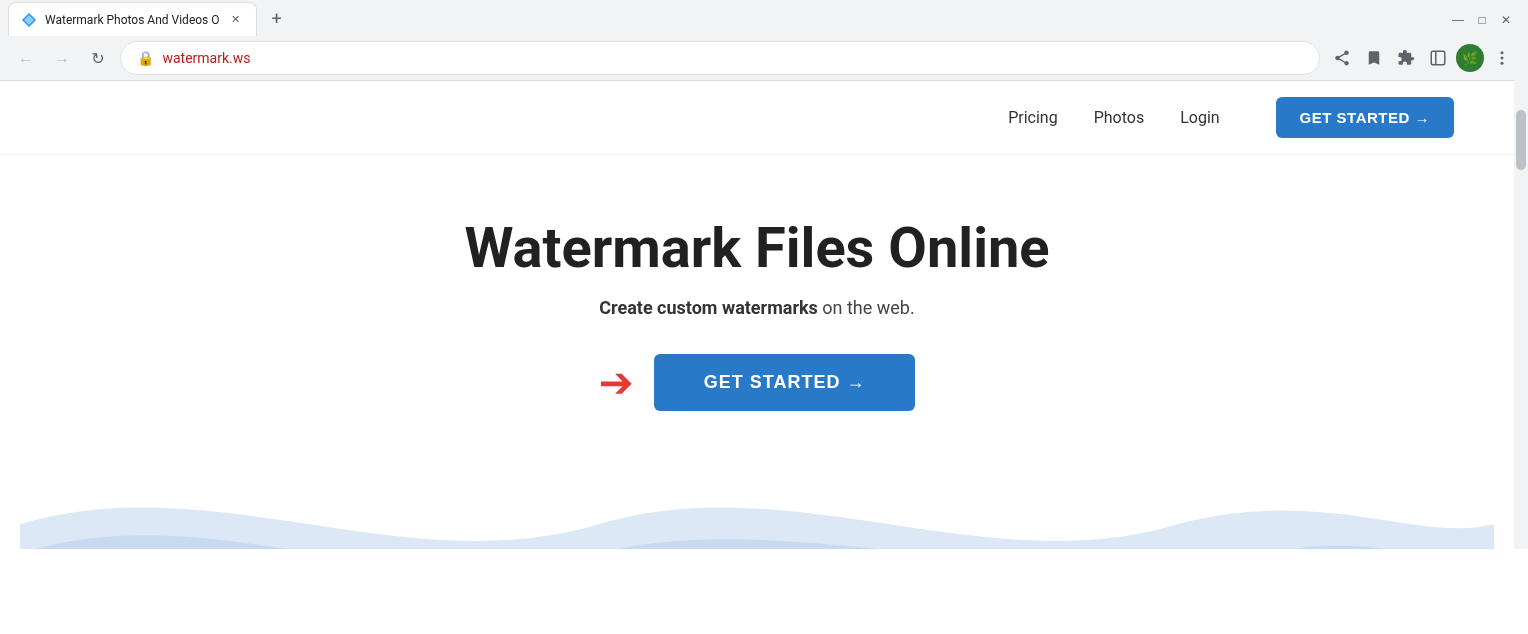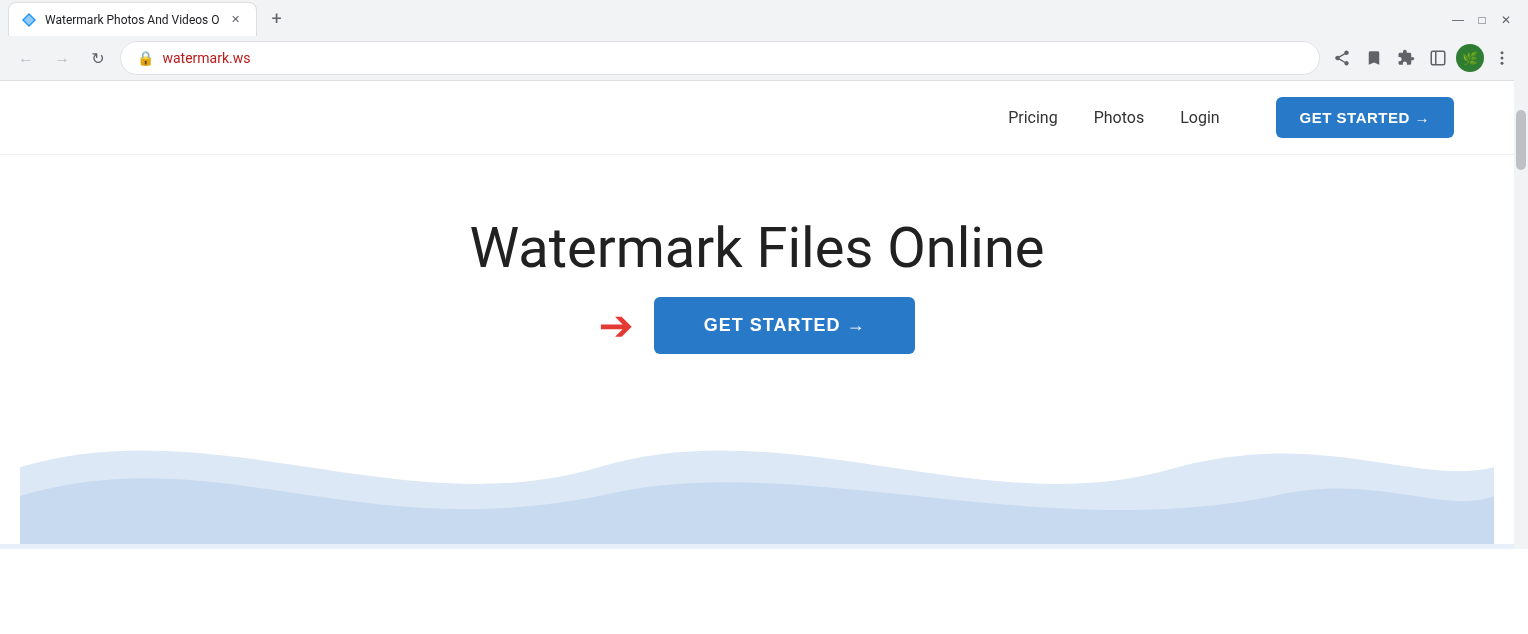--- a/index.html
+++ b/index.html
@@ -235,21 +235,21 @@
     
     .hero {
       text-align: center;
       padding: 60px 20px 0;
       position: relative;
       background: #fff;
     }
 
     .hero h1 {
       font-size: 56px;
-      font-weight: 400;
+      font-weight: 700;
       color: #212121;
       margin-bottom: 16px;
     }
 
     .hero-sub {
       font-size: 18px;
       color: #444;
       margin-bottom: 36px;
     }
 
@@ -435,20 +435,23 @@
       <div class="nav-links">
         <a class="nav-link" href="#">Pricing</a>
         <a class="nav-link" href="#">Photos</a>
         <a class="nav-link" href="#">Login</a>
         <button class="get-started-btn-nav">GET STARTED →</button>
       </div>
     </nav>
 
     <div class="hero">
       <h1>Watermark Files Online</h1>
+      <p class="hero-sub">
+        <strong>Create custom watermarks</strong><span> on the web.</span>
+      </p>
 
       <div class="hero-btn-wrap">
 
         <div class="red-arrow">➔</div>
         <button class="get-started-btn-hero">GET STARTED →</button>
       </div>
 
       <div class="wave-bg">
         <svg class="wave-svg" viewBox="0 0 1528 160" preserveAspectRatio="none" xmlns="http://www.w3.org/2000/svg">
           <path d="M0,80 C200,20 400,140 600,80 C800,20 1000,140 1200,80 C1350,40 1450,100 1528,80 L1528,160 L0,160 Z" fill="#dce8f5"></path>

